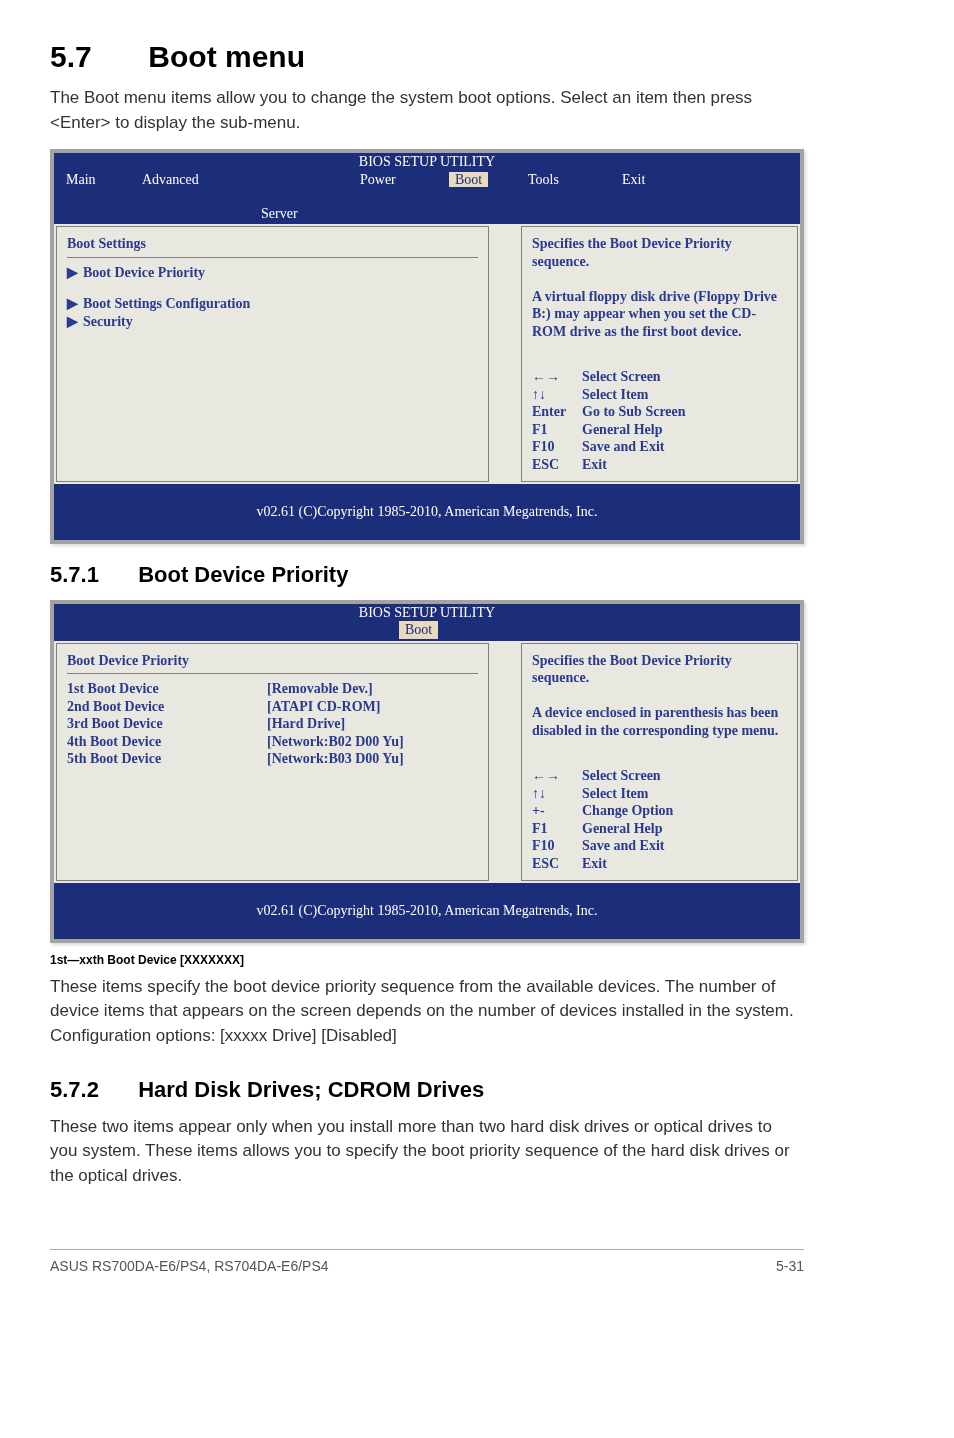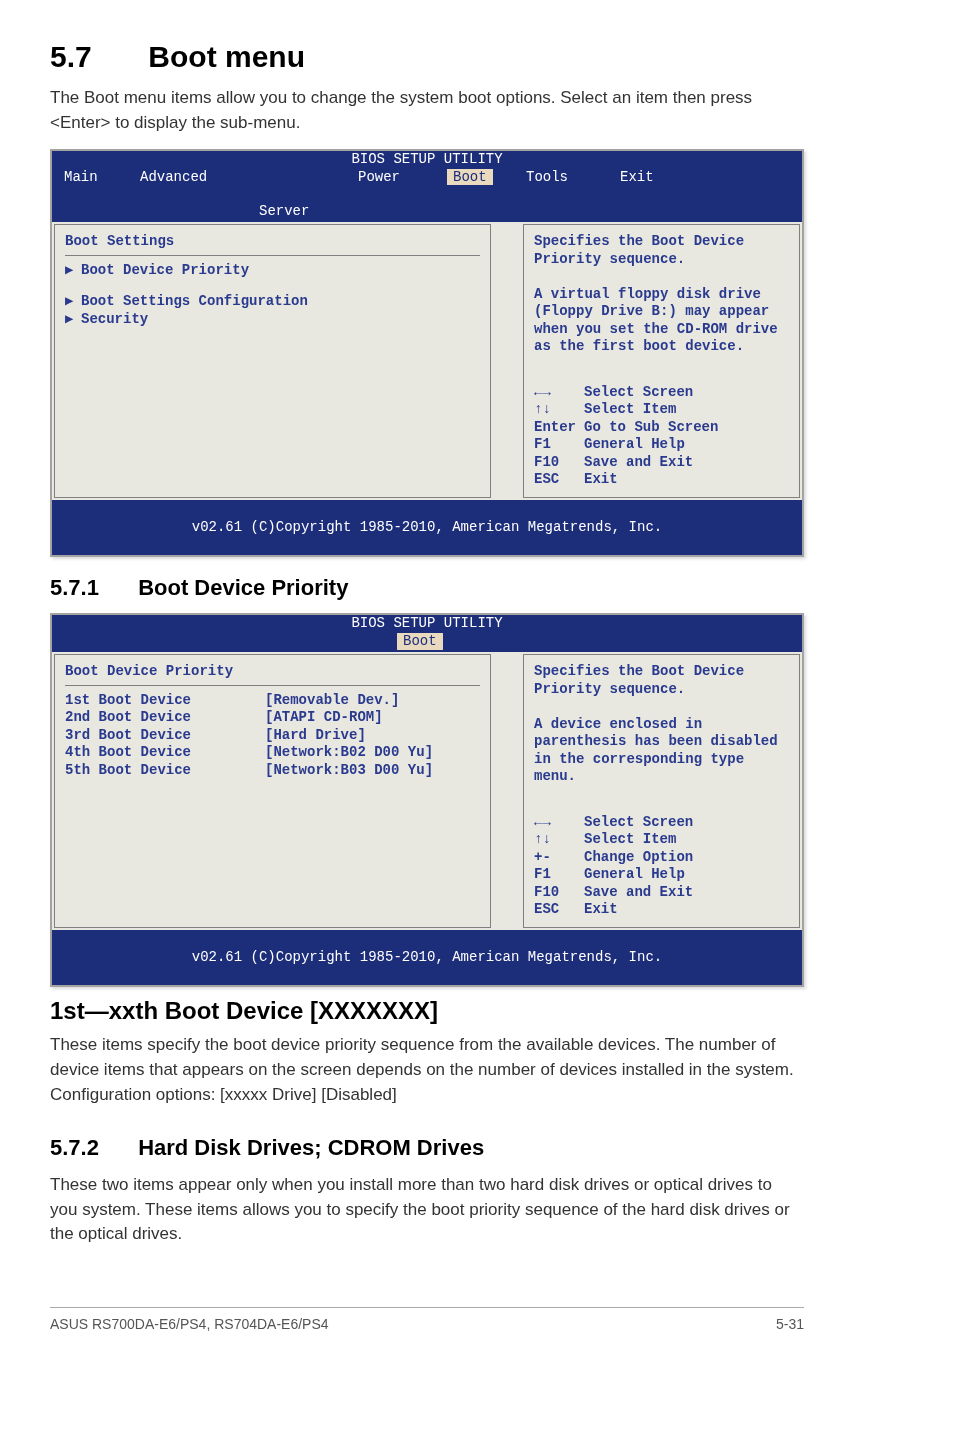--- a/index.html
+++ b/index.html
@@ -30,28 +30,28 @@
   h2.subsection {
     font-size: 22px;
     font-weight: bold;
     margin: 18px 0 12px 0;
   }
   h2.subsection .num {
     display: inline-block;
     width: 82px;
   }
   h3.setting-title {
-    font-size: 24px;
+    font-size: 12px;
     font-weight: bold;
     margin: 10px 0 8px 0;
   }
   .bios-box {
-    border: 2px solid #a3a3a3;
+    border: 4px solid #a3a3a3;
     background: #e8e8e1;
-    font-family: Liberation Mono, monospace;
+    font-family: Liberation Serif, serif;
     font-size: 14px;
     line-height: 1.25;
     box-shadow: 2px 2px 3px rgba(0,0,0,0.15);
     margin-bottom: 6px;
   }
   .bios-header {
     background: #1c2d7a;
     color: #ffffff;
     text-align: center;
     padding: 0;

